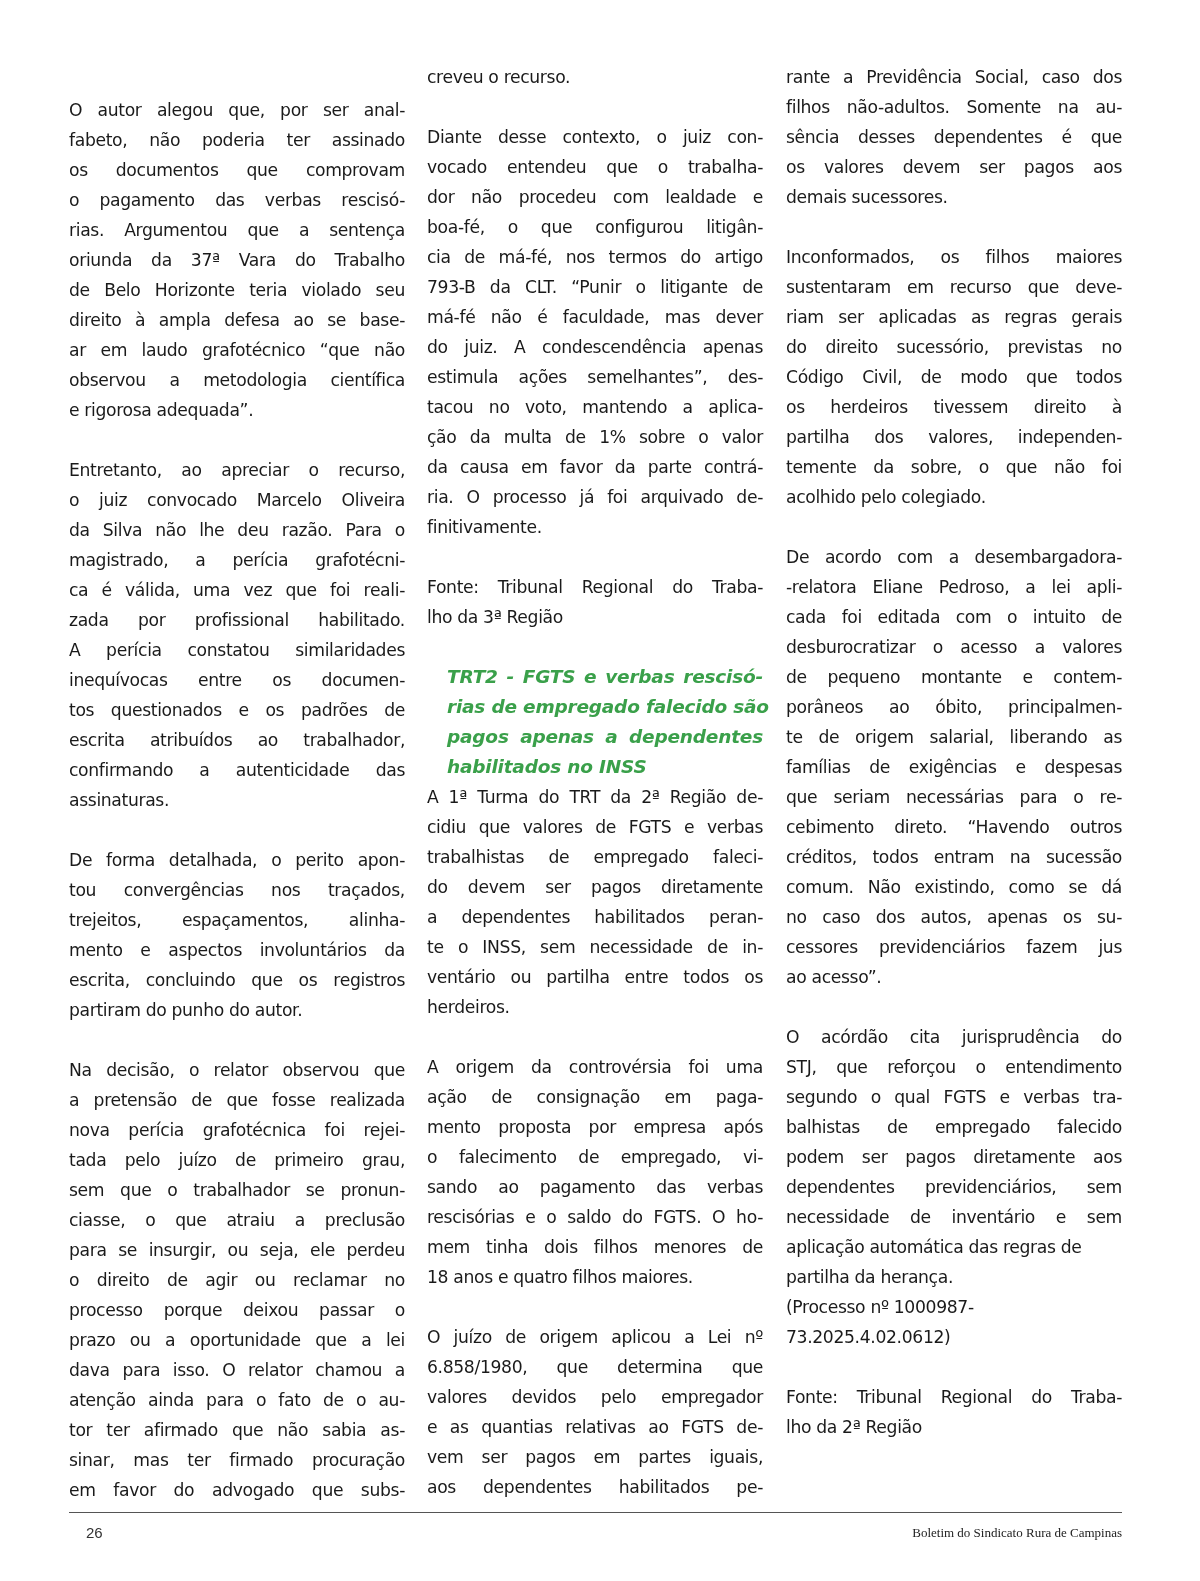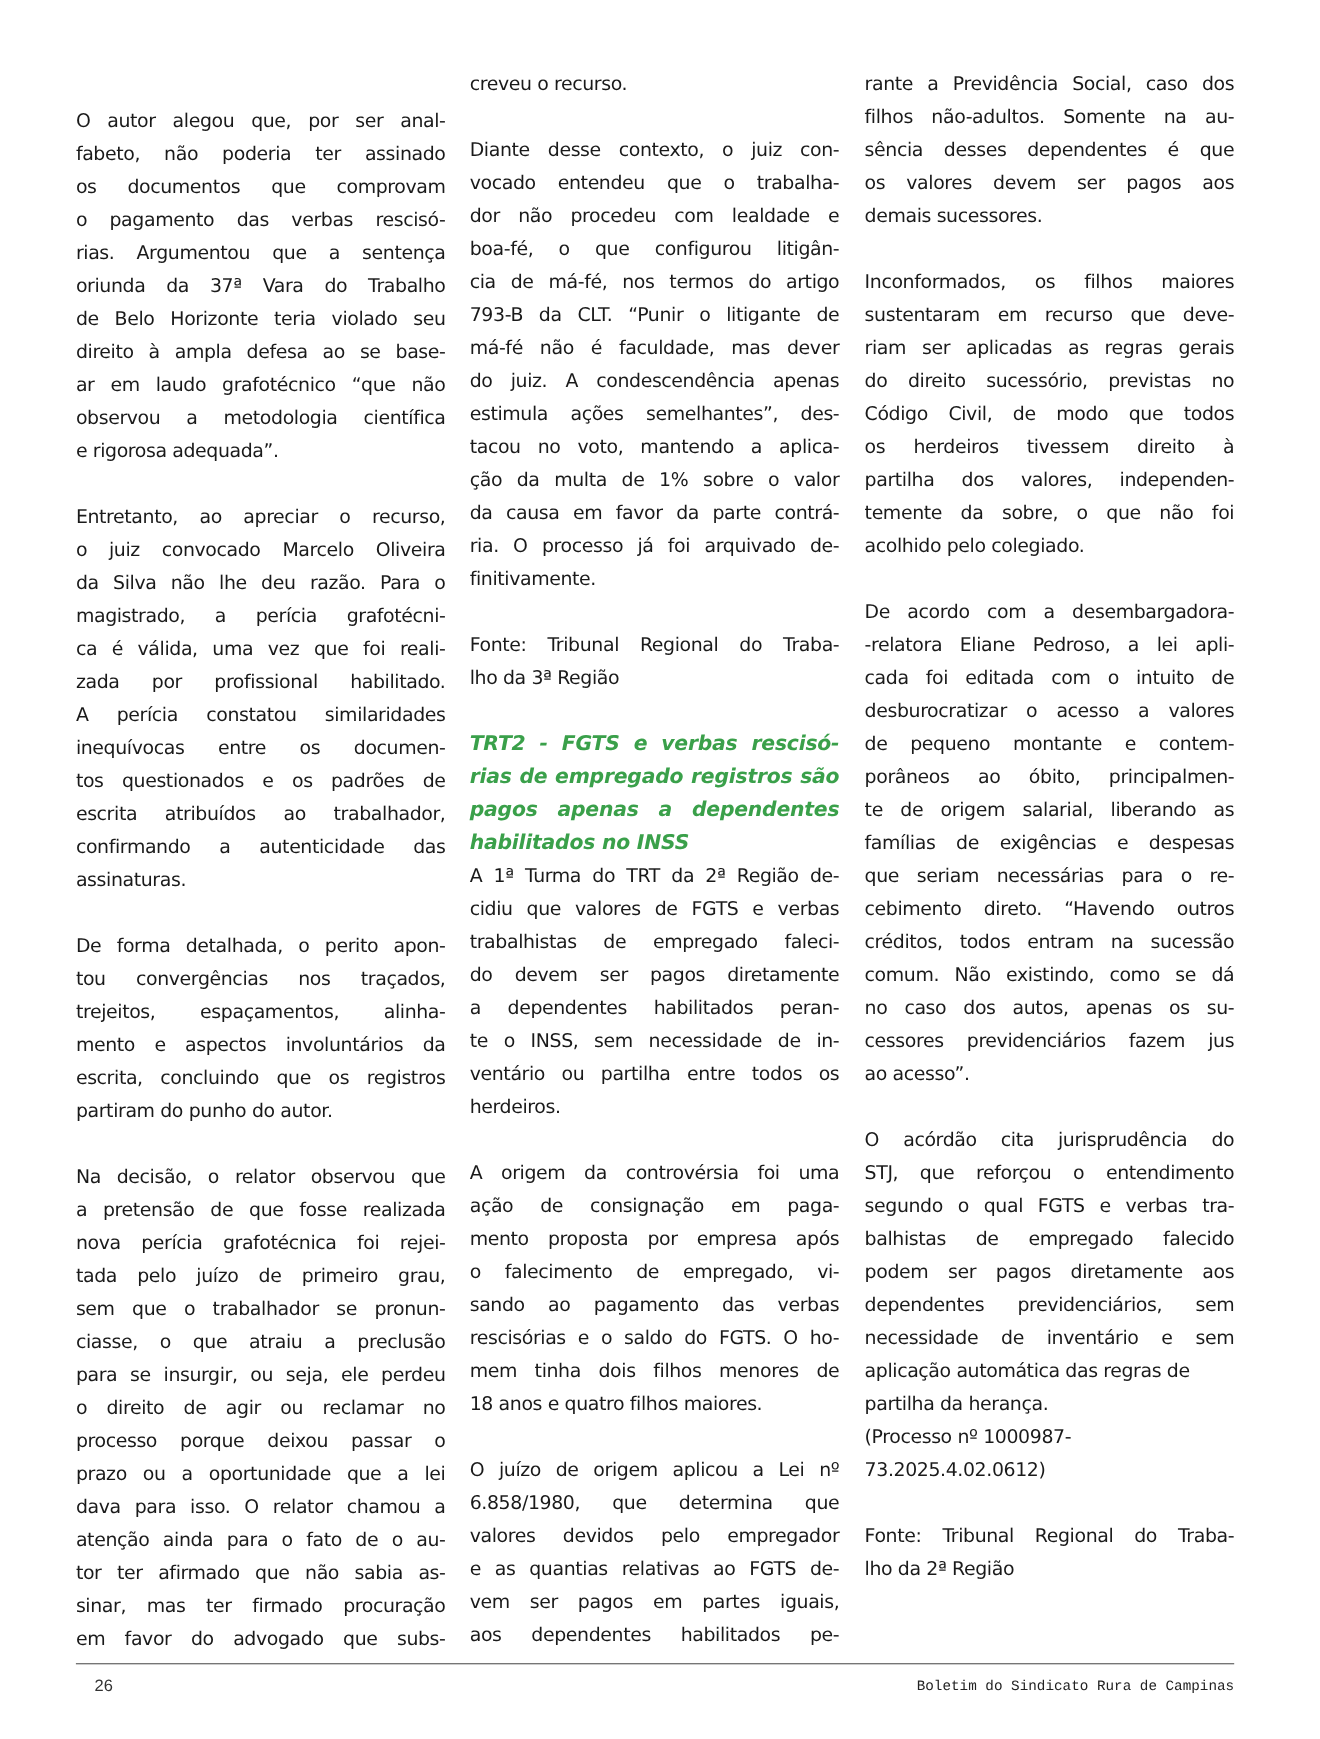--- a/index.html
+++ b/index.html
@@ -8,27 +8,27 @@
     .col { position: absolute; top: 62px; width: 336px; }
     #col1 { left: 69px; top: 95px; }
     #col2 { left: 427px; }
     #col3 { left: 786px; }
     .line { display: block; font-size: 17.2px; line-height: 30px; height: 30px;
             white-space: nowrap; text-align: justify; text-align-last: justify;
             letter-spacing: -0.35px; }
     .line.last { text-align-last: left; }
     .gap { height: 30px; }
     .heading .line { color: #3aa04a; font-weight: bold; font-style: italic;
-                     font-size: 18.5px; letter-spacing: -0.2px; }
+                     font-size: 18.5px; letter-spacing: -0.2px; margin-left: 20px; }
     .footer-rule { position: absolute; left: 69px; top: 1512px; width: 1053px;
                    height: 0; border-top: 1.5px solid #555; }
     .page-num { position: absolute; left: 69px; top: 1524px; font-size: 15px; color: #333;
                 font-family: "Liberation Sans", sans-serif; margin-left: 17px; }
     .pub-name { position: absolute; right: 78px; top: 1525px; font-size: 13px; color: #222;
-                font-family: Liberation Mono, monospace; }
+                font-family: Liberation Serif, serif; }
   </style>
 </head>
 <body>
 
 <div id="col1" class="col">
     <div class="para">
       <span class="line">O autor alegou que, por ser anal-</span>
       <span class="line">fabeto, não poderia ter assinado</span>
       <span class="line">os documentos que comprovam</span>
       <span class="line">o pagamento das verbas rescisó-</span>
@@ -105,21 +105,21 @@
       <span class="line last">finitivamente.</span>
     </div>
     <div class="gap"></div>
     <div class="para">
       <span class="line">Fonte: Tribunal Regional do Traba-</span>
       <span class="line last">lho da 3ª Região</span>
     </div>
     <div class="gap"></div>
     <div class="para heading">
       <span class="line">TRT2 - FGTS e verbas rescisó-</span>
-      <span class="line">rias de empregado registros são</span>
+      <span class="line">rias de empregado falecido são</span>
       <span class="line">pagos apenas a dependentes</span>
       <span class="line last last">habilitados no INSS</span>
     </div>
     <div class="para">
       <span class="line">A 1ª Turma do TRT da 2ª Região de-</span>
       <span class="line">cidiu que valores de FGTS e verbas</span>
       <span class="line">trabalhistas de empregado faleci-</span>
       <span class="line">do devem ser pagos diretamente</span>
       <span class="line">a dependentes habilitados peran-</span>
       <span class="line">te o INSS, sem necessidade de in-</span>

